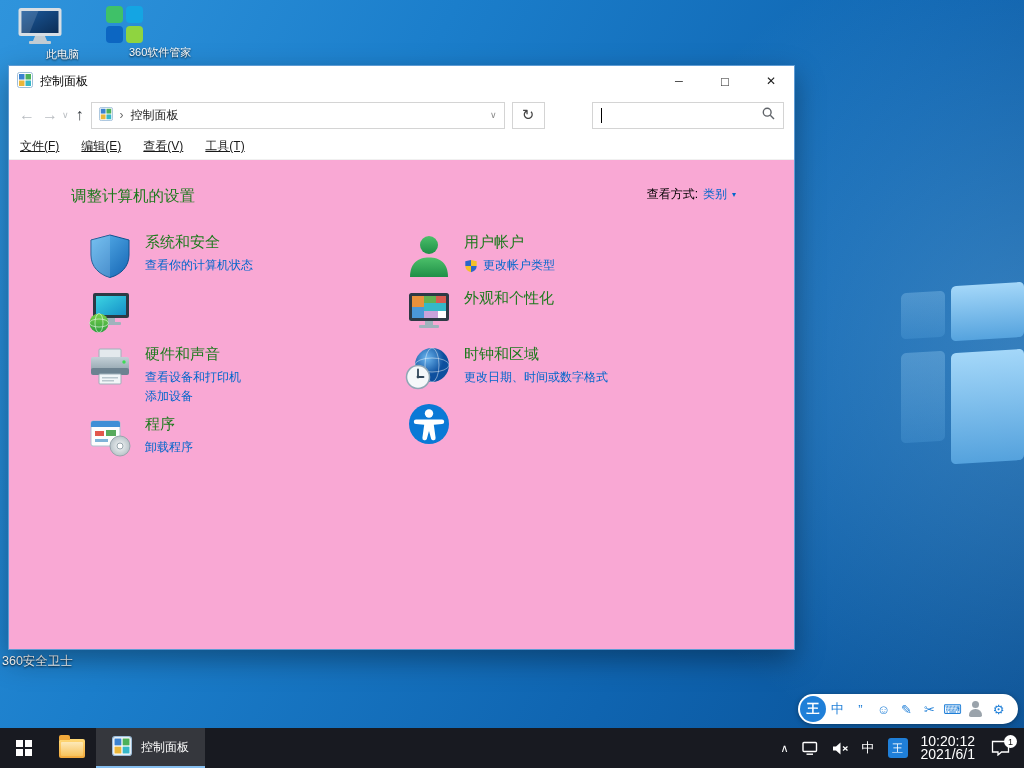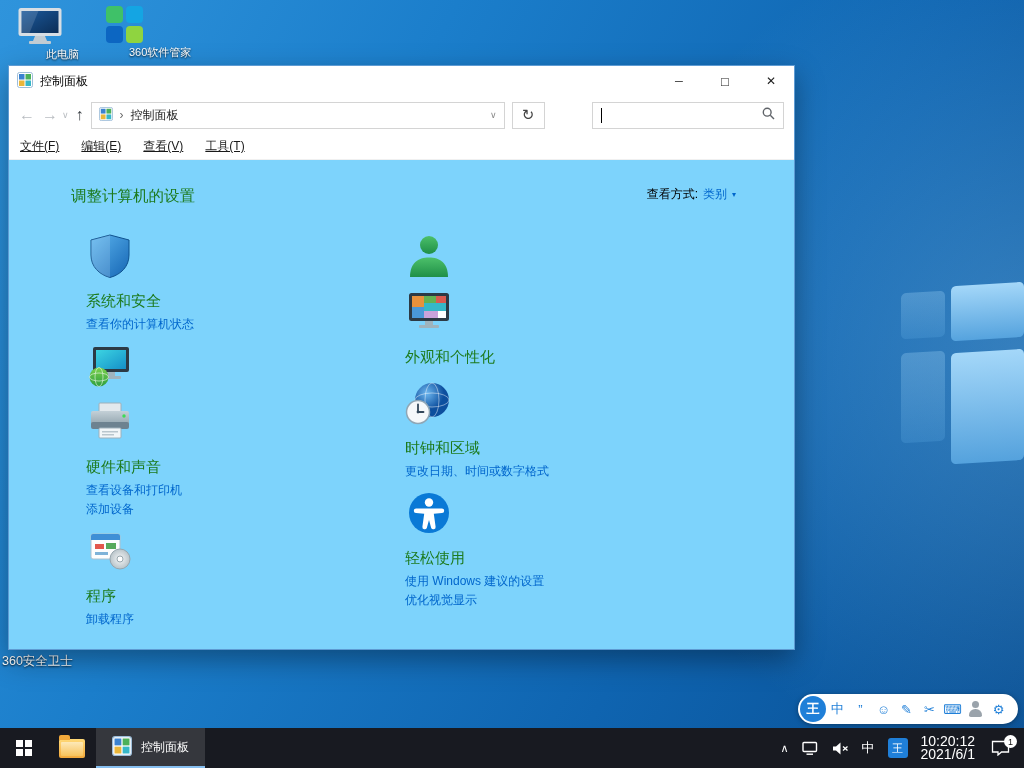--- a/index.html
+++ b/index.html
@@ -62,32 +62,32 @@
   .searchbox { margin-left: auto; width: 192px; height: 27px; border: 1px solid #d4d4d4;
     display: flex; align-items: center; padding: 0 8px; }
   .caret-bar { width: 1px; height: 15px; background: #000; flex: 0 0 1px; }
   .searchbox input { border: none; outline: none; flex: 1; height: 100%; font-size: 12px;
     font-family: inherit; background: transparent; }
 
   .menubar { flex: 0 0 26px; display: flex; align-items: center; gap: 22px;
     padding-left: 11px; font-size: 12px; color: #1a1a1a; border-bottom: 1px solid #f0f0f0; }
   .menu-item { cursor: default; text-decoration: underline; }
 
-  .content { flex: 1; position: relative; background: #7dd3fc; }
+  .content { flex: 1; position: relative; background: #f9a8d4; }
   .heading-row { display: flex; justify-content: space-between; align-items: flex-start;
     padding: 26px 58px 0 62px; }
   .page-heading { font-size: 15.5px; color: #1d7a1d; }
   .view-by { font-size: 12px; color: #000; display: flex; align-items: center; gap: 5px; }
   .view-by-value { color: #0066cc; }
   .view-by-arrow { color: #0066cc; font-size: 8px; }
 
   .cat-col { position: absolute; top: 72px; }
   .col-left  { left: 77px;  width: 305px; }
   .col-right { left: 396px; width: 335px; }
-  .category { display: flex; gap: 11px; margin-bottom: 8px; min-height: 48px; flex-direction: column; }
+  .category { display: flex; gap: 11px; margin-bottom: 8px; min-height: 48px; }
   .cat-icon { width: 48px; height: 48px; flex: 0 0 48px; }
   .cat-text { padding-top: 1px; }
   .cat-title { font-size: 15px; color: #1d7a1d; line-height: 18px; margin-bottom: 5px; cursor: pointer; }
   .cat-link { font-size: 12px; color: #0066cc; line-height: 19px; display: flex;
     align-items: center; gap: 5px; cursor: pointer; }
   .uac-shield { width: 14px; height: 14px; display: inline-flex; }
 
   
   .ime-bar { position: absolute; right: 6px; bottom: 44px; height: 30px; background: #fff;
     border-radius: 16px; box-shadow: 0 1px 5px rgba(0,0,0,.35); display: flex;
@@ -345,20 +345,34 @@
             <defs>
                 <linearGradient id="gus" x1="0" y1="0" x2="0" y2="1">
               <stop offset="0" stop-color="#4cc06a"></stop>
                   <stop offset="1" stop-color="#1f8f47"></stop>
             </linearGradient>
               </defs>
             <circle cx="24" cy="13" r="9" fill="url(#gus)"></circle>
             <path d="M5 45 C5 31 13 25.5 24 25.5 C35 25.5 43 31 43 45 Z" fill="url(#gus)"></path>
           </svg>
         </div>
+        <div class="cat-text">
+          <div class="cat-title">用户帐户</div>
+          <div class="cat-link">
+            <span class="uac-shield">
+              <svg width="14" height="14" viewBox="0 0 16 16">
+                <path d="M8 1 L1.5 2.6 V8 H8 Z" fill="#2a66c8"></path>
+                <path d="M8 1 L14.5 2.6 V8 H8 Z" fill="#f3c028"></path>
+                <path d="M1.5 8 C1.5 11.6 4 14 8 15 V8 Z" fill="#f3c028"></path>
+                <path d="M14.5 8 C14.5 11.6 12 14 8 15 V8 Z" fill="#2a66c8"></path>
+              </svg>
+            </span>
+            <span>更改帐户类型</span>
+          </div>
+        </div>
       </div>
 
       <div class="category">
         <div class="cat-icon">
           <svg width="48" height="48" viewBox="0 0 48 48">
             <rect x="4" y="5" width="40" height="28" rx="2.5" fill="#2c3a45"></rect>
             <rect x="7" y="8" width="34" height="22" fill="#fff"></rect>
             <rect x="7" y="8" width="12" height="11" fill="#e8913c"></rect>
             <rect x="7" y="19" width="12" height="11" fill="#4a98d8"></rect>
             <rect x="19" y="8" width="12" height="7" fill="#62b152"></rect>
@@ -399,25 +413,20 @@
       </div>
 
       <div class="category">
         <div class="cat-icon">
           <svg width="48" height="48" viewBox="0 0 48 48">
             <circle cx="24" cy="24" r="20" fill="#0a79d6"></circle>
             <circle cx="24" cy="13.5" r="4.2" fill="#fff"></circle>
             <path d="M11 19.5 h26 a2.2 2.2 0 0 1 0 4.4 l-8.2 .8 1.8 13 a2.3 2.3 0 0 1 -4.4 1.2 L24 31 l-2.2 7.9 a2.3 2.3 0 0 1 -4.4 -1.2 l1.8 -13 -8.2 -.8 a2.2 2.2 0 0 1 0 -4.4 z" fill="#fff"></path>
           </svg>
         </div>
-        <div class="cat-text">
-          <div class="cat-title">轻松使用</div>
-          <div class="cat-link">使用 Windows 建议的设置</div>
-          <div class="cat-link">优化视觉显示</div>
-        </div>
       </div>
 
     </div>
   </div>
 </div>
 
 <div class="ime-bar">
   <span class="ime-logo">王</span>
   <span class="ime-icon">中</span>
   <span class="ime-icon">”</span>

